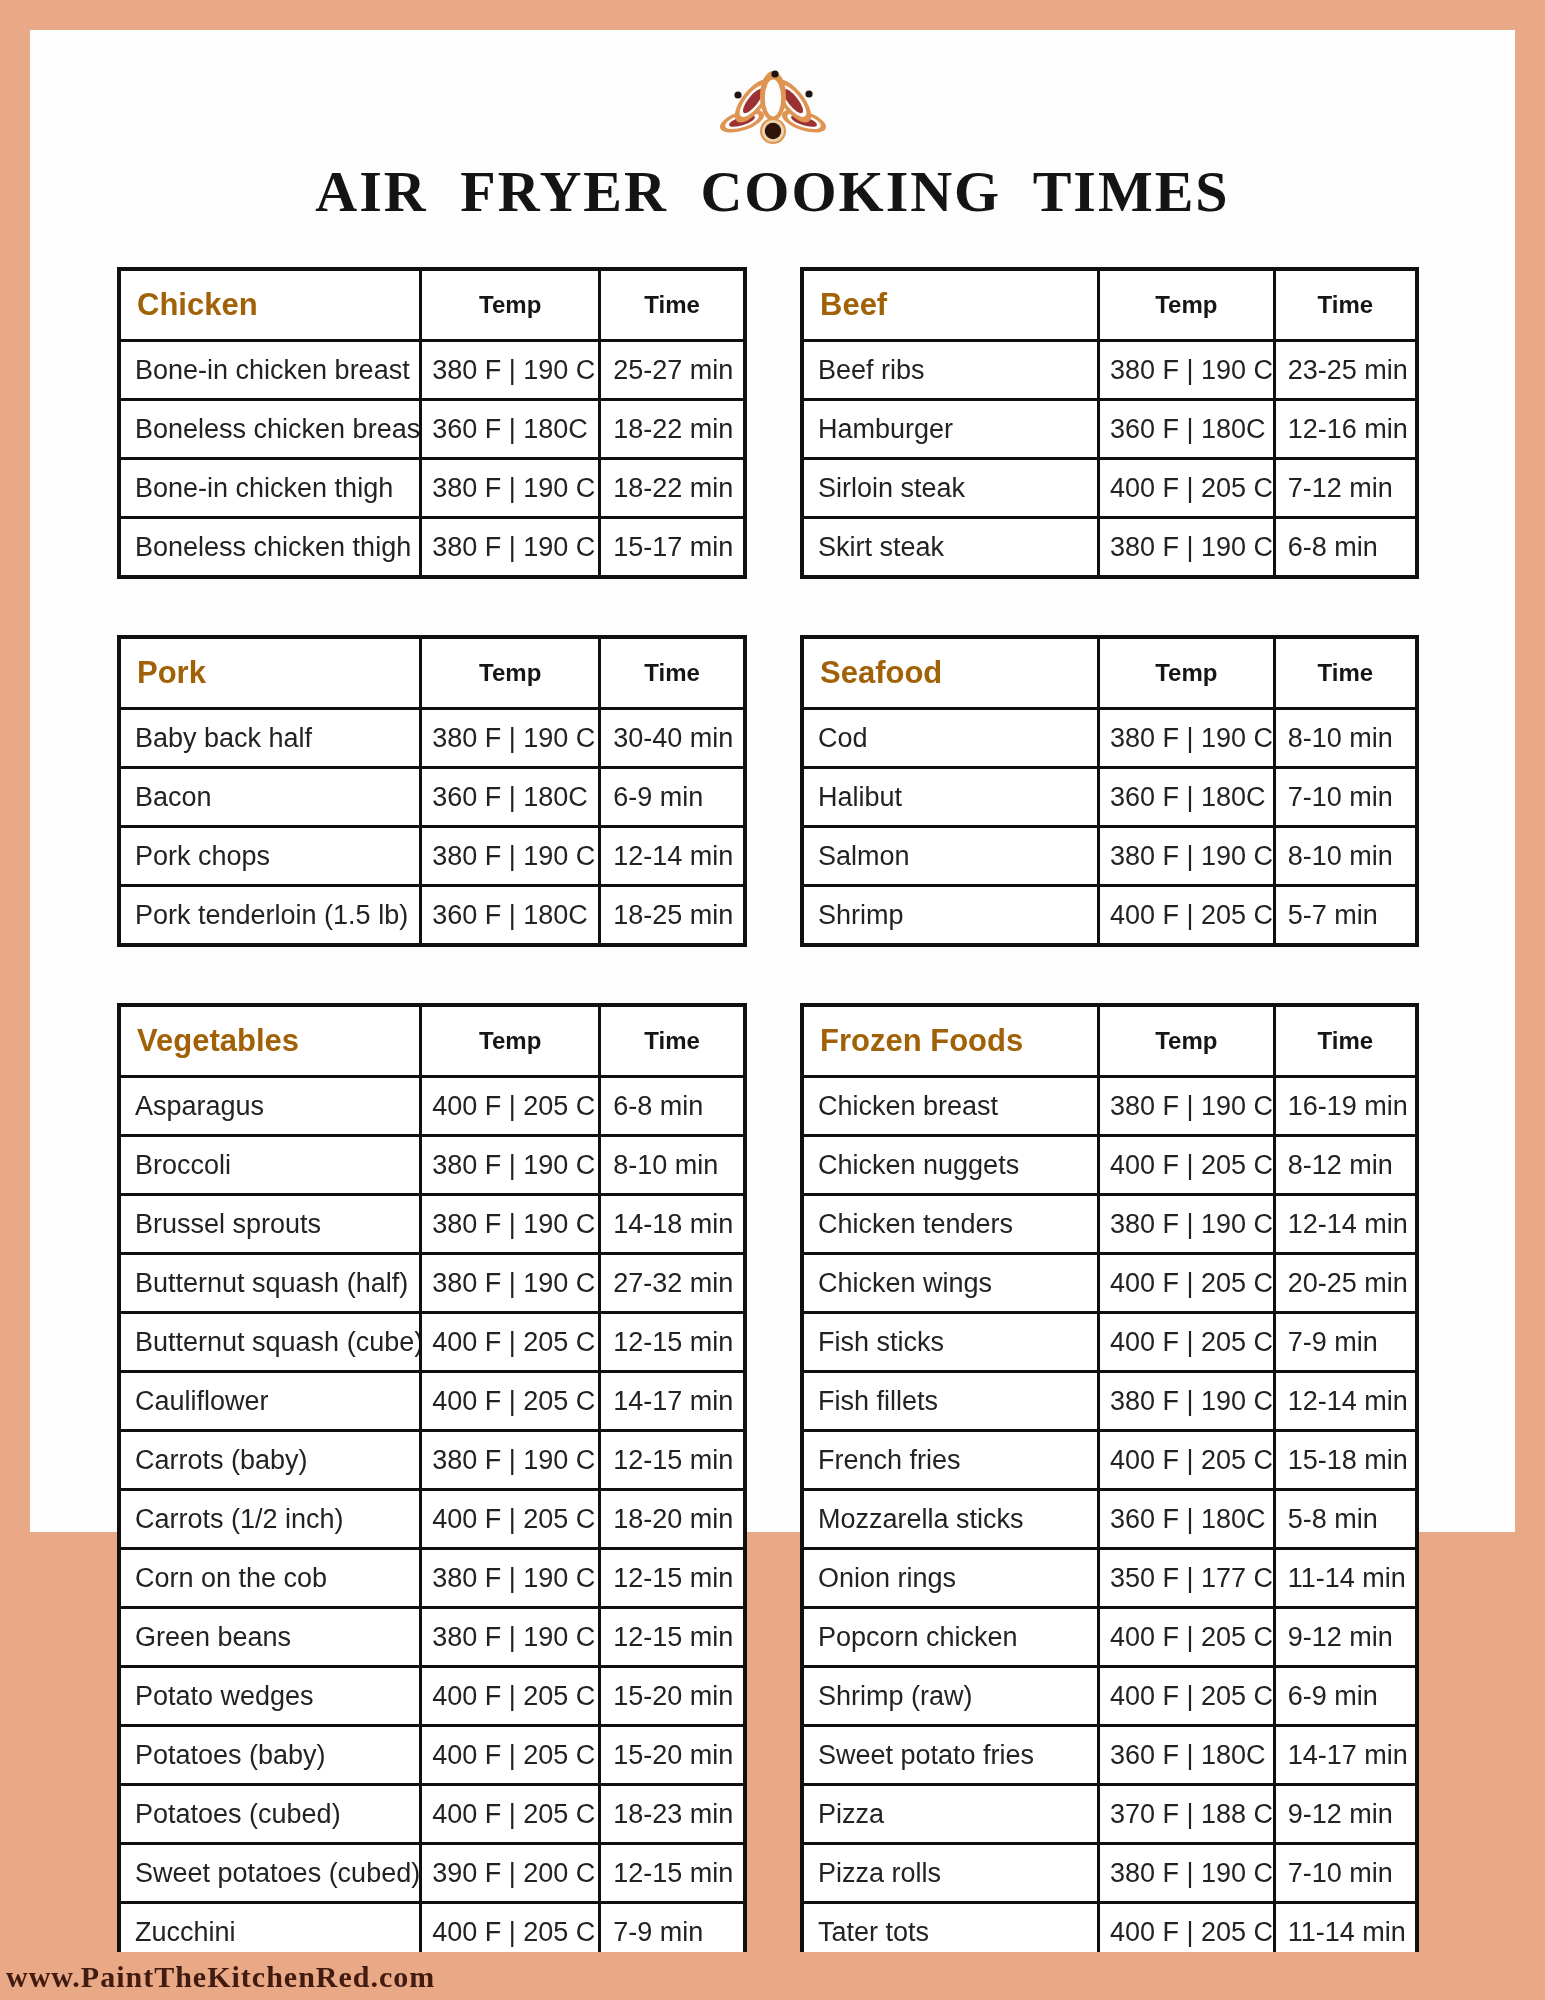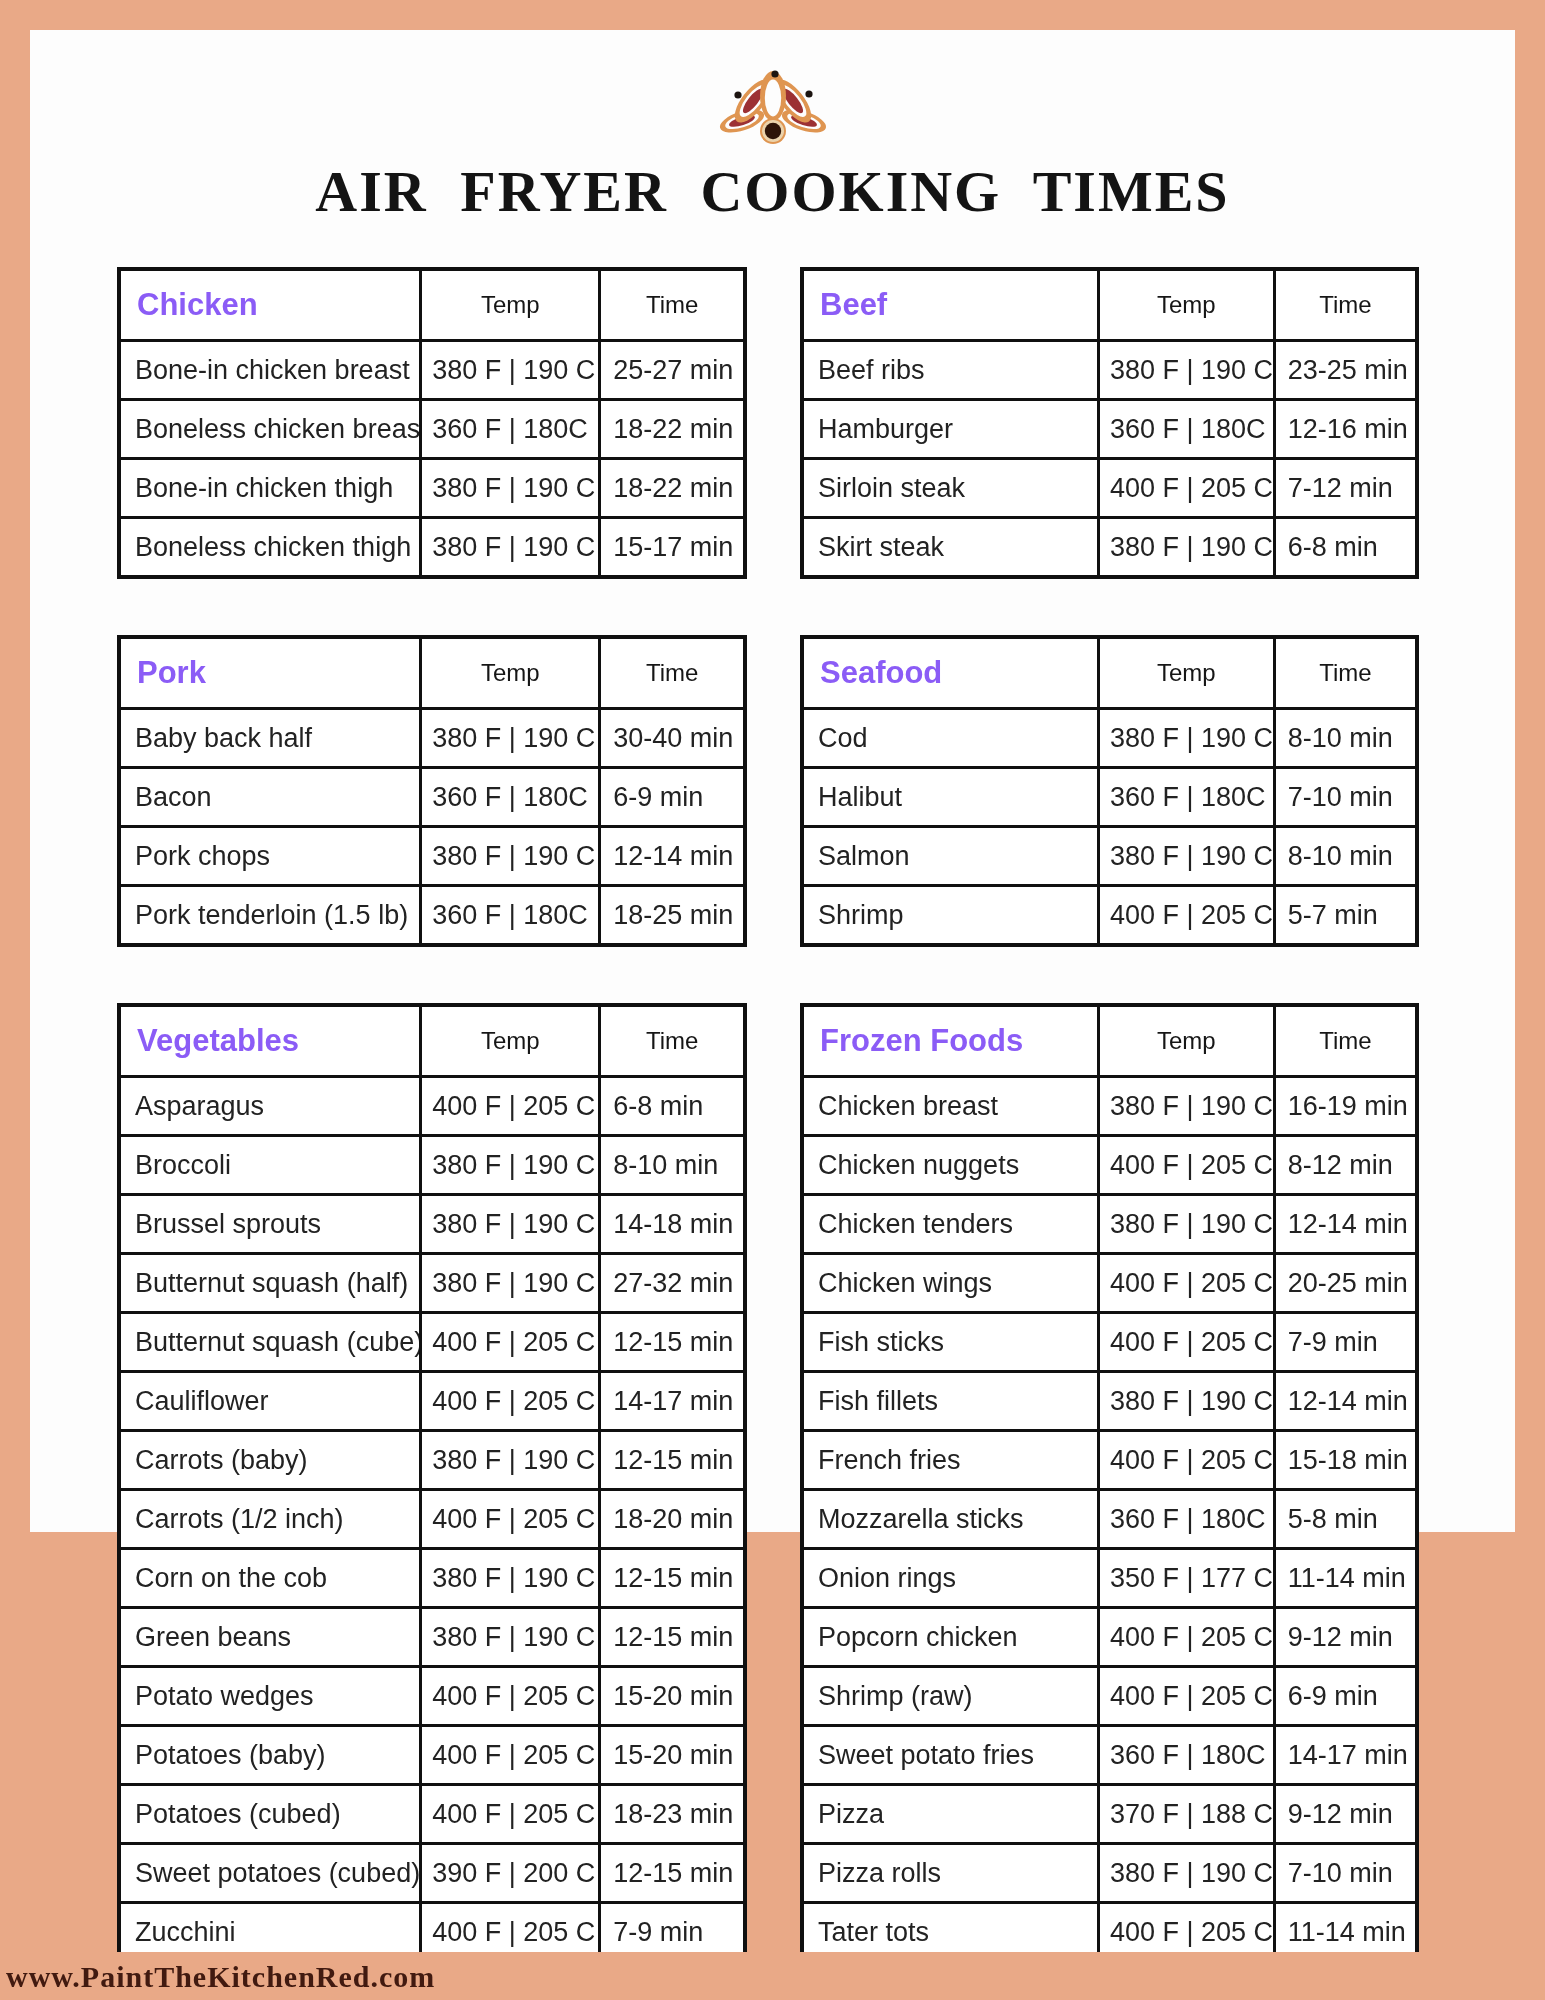--- a/index.html
+++ b/index.html
@@ -52,27 +52,27 @@
   table.cook-table{border-width:4px;}
   col.c-name{width:48.2%;}
   col.c-temp{width:28.6%;}
   col.c-time{width:23.2%;}
   th.cat-cell{
     height:66px;
     text-align:left;
     padding-left:16px;
     font-size:31px;
     font-weight:bold;
-    color:#8b5cf6;
+    color:#a16207;
   }
   th.col-head{
     height:66px;
     text-align:center;
     font-size:24px;
-    font-weight:normal;
+    font-weight:bold;
     color:#161616;
   }
   td{
     height:54px;
     font-size:27px;
     font-weight:normal;
     color:#222222;
     white-space:nowrap;
     overflow:hidden;
   }

